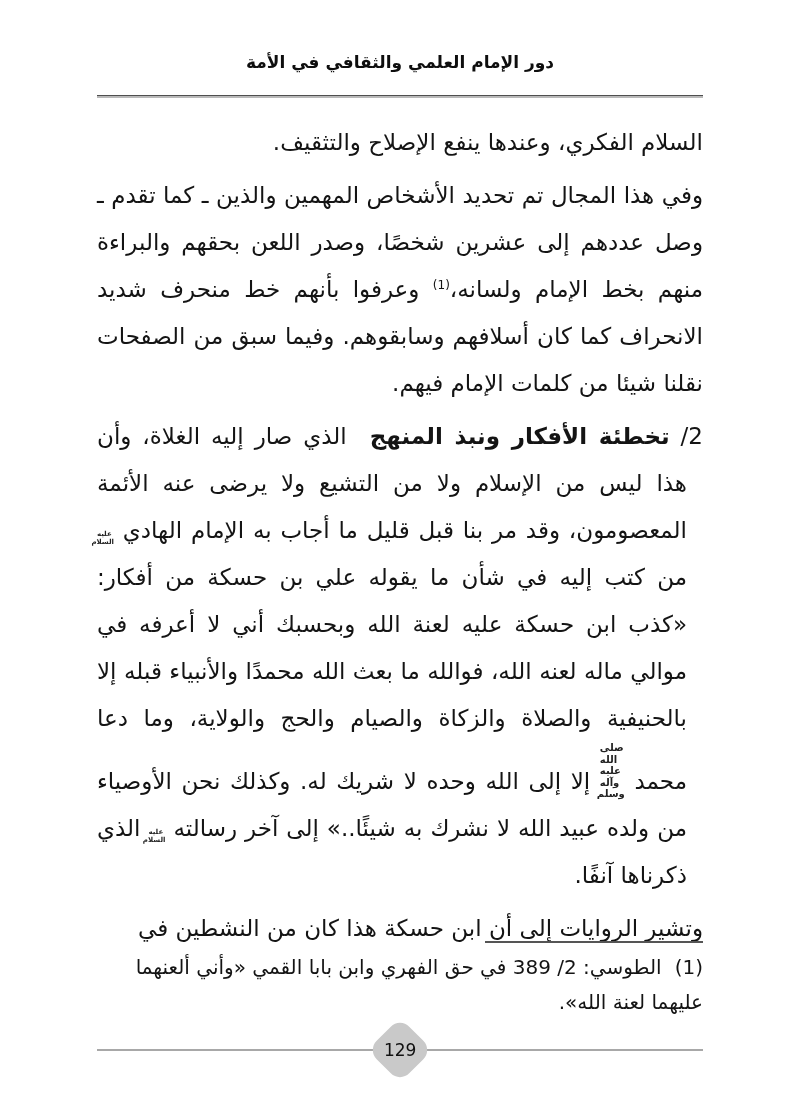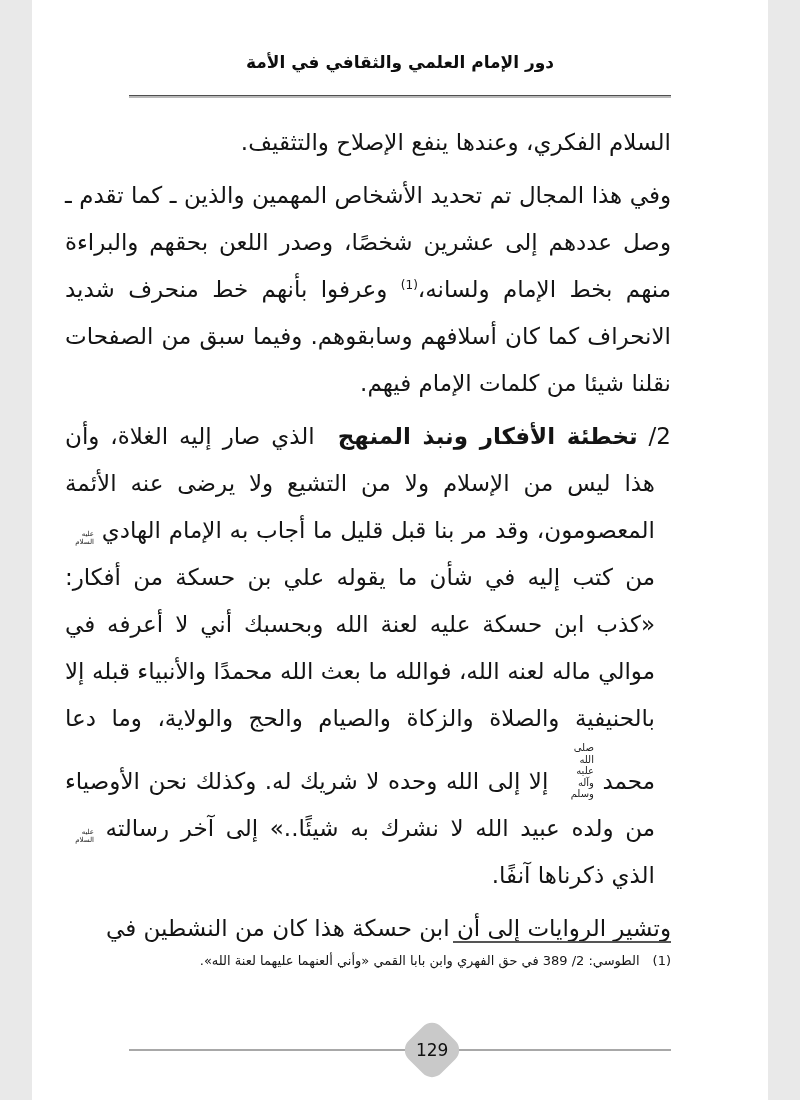--- a/index.html
+++ b/index.html
@@ -1,17 +1,17 @@
 <!DOCTYPE html>
 <html lang="ar" dir="rtl"><head>
 <meta charset="utf-8">
 <style>
   html,body{margin:0;padding:0;background:#e9e9e9;}
   .page{
-    position:relative;width:736px;height:1100px;margin:0 auto;
+    position:relative;width:800px;height:1100px;margin:0 auto;
     background:#ffffff;overflow:hidden;direction:rtl;
     font-family:"DejaVu Sans",sans-serif;color:#141414;
   }
   
   .header-title{
     position:absolute;top:52px;left:0;right:0;
     text-align:center;font-size:17px;font-weight:bold;color:#0e0e0e;
   }
   .header-rule{
     position:absolute;top:95px;right:97px;left:97px;height:3px;
@@ -23,31 +23,31 @@
     font-size:23px;line-height:47px;text-align:justify;text-justify:inter-word;
   }
   p.para{margin:0;padding:0;}
   p.para + p.para{margin-top:6px;}
   p.numbered{padding-right:16px;text-indent:-16px;}
   .marker{letter-spacing:1px;}
   .seg-bold{font-weight:bold;margin-left:12px;}
   .seg-sup{font-size:12px;line-height:0;vertical-align:8px;}
   .seg-honorific,.seg-honorific2{
     display:inline-block;white-space:normal;text-indent:0;
-    font-size:7px;line-height:1.15;width:17px;text-align:right;
-    vertical-align:-6px;font-weight:normal;color:#222;margin-left:12px;
+    font-size:7px;line-height:1.15;width:17px;text-align:left;
+    vertical-align:-6px;font-weight:bold;color:#222;
   }
   .seg-honorific2{width:25px;font-size:10px;vertical-align:-8px;}
   
   .footnote-sep{
     position:absolute;top:941px;right:97px;width:218px;height:2px;background:#555;
   }
   .footnote{
     position:absolute;top:950px;right:97px;left:85px;
-    font-size:13px;line-height:1.75;text-align:right;
+    font-size:20px;line-height:1.75;text-align:right;
   }
   .fn-marker{margin-left:13px;}
   
   .footer-rule{
     position:absolute;top:1049px;right:97px;left:97px;height:2px;background:#a8a8a8;
   }
   .page-badge{
     position:absolute;top:1027px;left:377px;width:46px;height:46px;
     background:#c9c9c9;border-radius:13px;transform:rotate(45deg);
     display:flex;align-items:center;justify-content:center;

